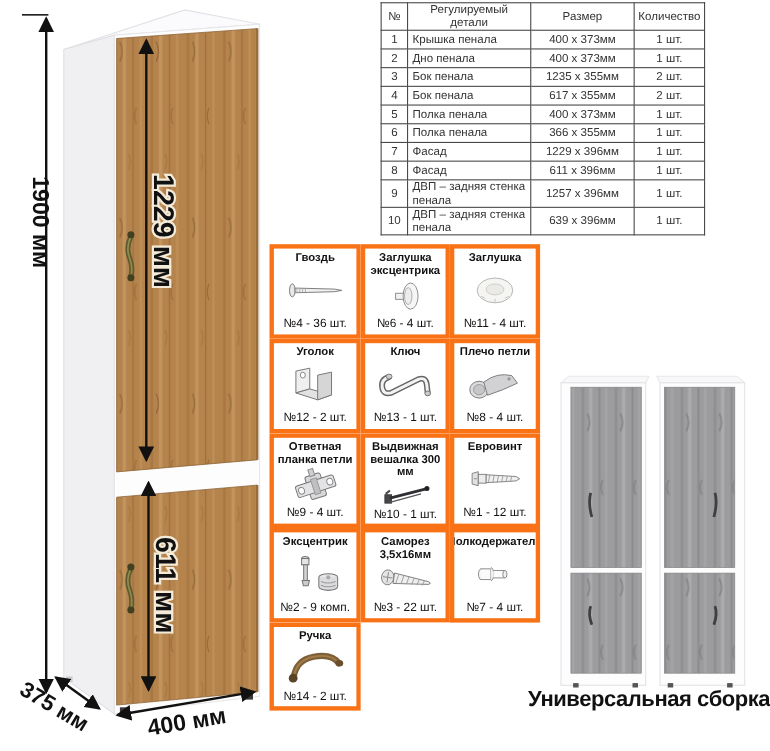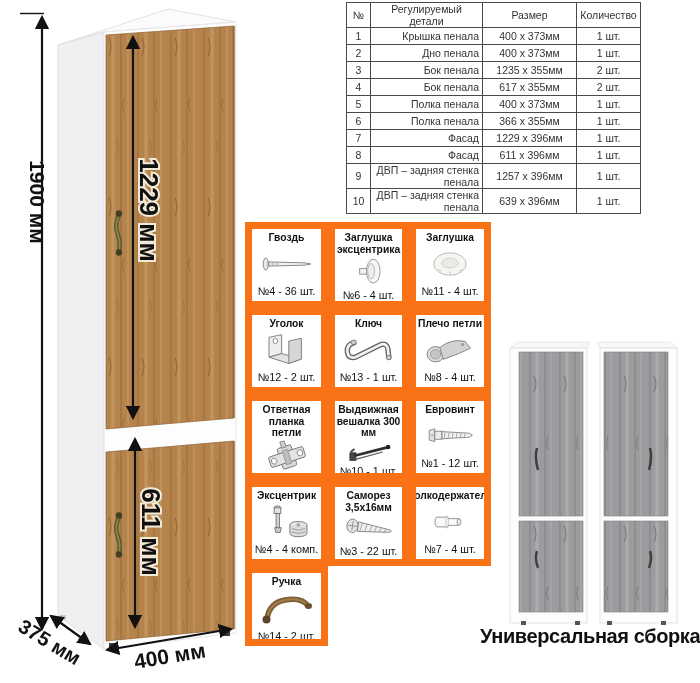--- a/index.html
+++ b/index.html
@@ -6,26 +6,26 @@
   #stage{position:relative;width:700px;height:683px;background:#fff;overflow:hidden;
          font-family:"Liberation Sans",sans-serif;color:#222;}
   
   #parts-table{position:absolute;left:346px;top:2px;border-collapse:collapse;
                font-size:10.5px;color:#333;}
   #parts-table td,#parts-table th{border:1px solid #4a4a4a;padding:0 3px;line-height:1.15;
                background:#fff;font-weight:400;}
   #parts-table th{text-align:center;height:16px;}
   #parts-table td{height:16px;}
   #parts-table td.c{text-align:center;}
-  #parts-table td.l{text-align:right;padding-left:4px;}
+  #parts-table td.l{text-align:left;padding-left:4px;}
   
   #hw-grid{position:absolute;left:245px;top:222px;display:grid;
            grid-template-columns:83px 81px 82px;
            grid-template-rows:86px 86px 86px 86px 80px;}
-  .hw-cell{border:7px solid #f97316;background:#fff;display:flex;flex-direction:column;
+  .hw-cell{border:4px solid #f97316;background:#fff;display:flex;flex-direction:column;
            align-items:center;overflow:hidden;}
   .hw-cell.empty{border:none;background:#fff;}
   .hw-title{font-size:10.3px;font-weight:700;text-align:center;line-height:1.12;
             padding:3px 1px 0 1px;color:#111;}
   .hw-icon{flex:1;display:flex;align-items:center;justify-content:center;width:100%;}
   .hw-count{font-size:10.8px;font-weight:400;color:#111;padding:0 0 4px 0;}
   
   #cabinet-svg{position:absolute;left:0;top:0;}
   #minis-svg{position:absolute;left:495px;top:336px;}
   
@@ -320,21 +320,21 @@
         <ellipse cx="22" cy="5" rx="3.5" ry="2" fill="#ddd" stroke="#777"></ellipse>
         <rect x="18.5" y="5" width="7" height="6" fill="#e5e5e7" stroke="#777"></rect>
         <rect x="20.5" y="11" width="3.5" height="15" fill="#d5d5d8" stroke="#777"></rect>
         <path d="M19,26 h7 l-1.2,5 h-4.6 z" fill="#ccc" stroke="#777"></path>
         <ellipse cx="44" cy="23" rx="9" ry="3.5" fill="#e8e8ea" stroke="#777"></ellipse>
         <path d="M35,23 v9 a9,3.5 0 0 0 18,0 v-9" fill="#dcdcde" stroke="#777"></path>
         <path d="M37,27 q7,3 14,0 M37,30.5 q7,3 14,0" stroke="#999" fill="none" stroke-width="1"></path>
         <circle cx="44" cy="23" r="2" fill="#aaa"></circle>
       </svg>
         </div>
-      <div class="hw-count">№4 - 4 комп.</div>
+      <div class="hw-count">№2 - 9 комп.</div>
     </div>
 
     <div class="hw-cell">
       <div class="hw-title">Саморез 3,5х16мм</div>
       <div class="hw-icon">
           <svg width="64" height="32" viewBox="0 0 64 40">
         <g transform="rotate(8 32 20)">
           <ellipse cx="11" cy="19" rx="7" ry="8.5" fill="#e4e4e6" stroke="#777"></ellipse>
           <path d="M11,13 v12 M5.5,19 h11" stroke="#888" fill="none"></path>
           <path d="M18,13 L58,17.5 L60,19 L58,20.5 L18,25 Z" fill="#efefef" stroke="#777"></path>

